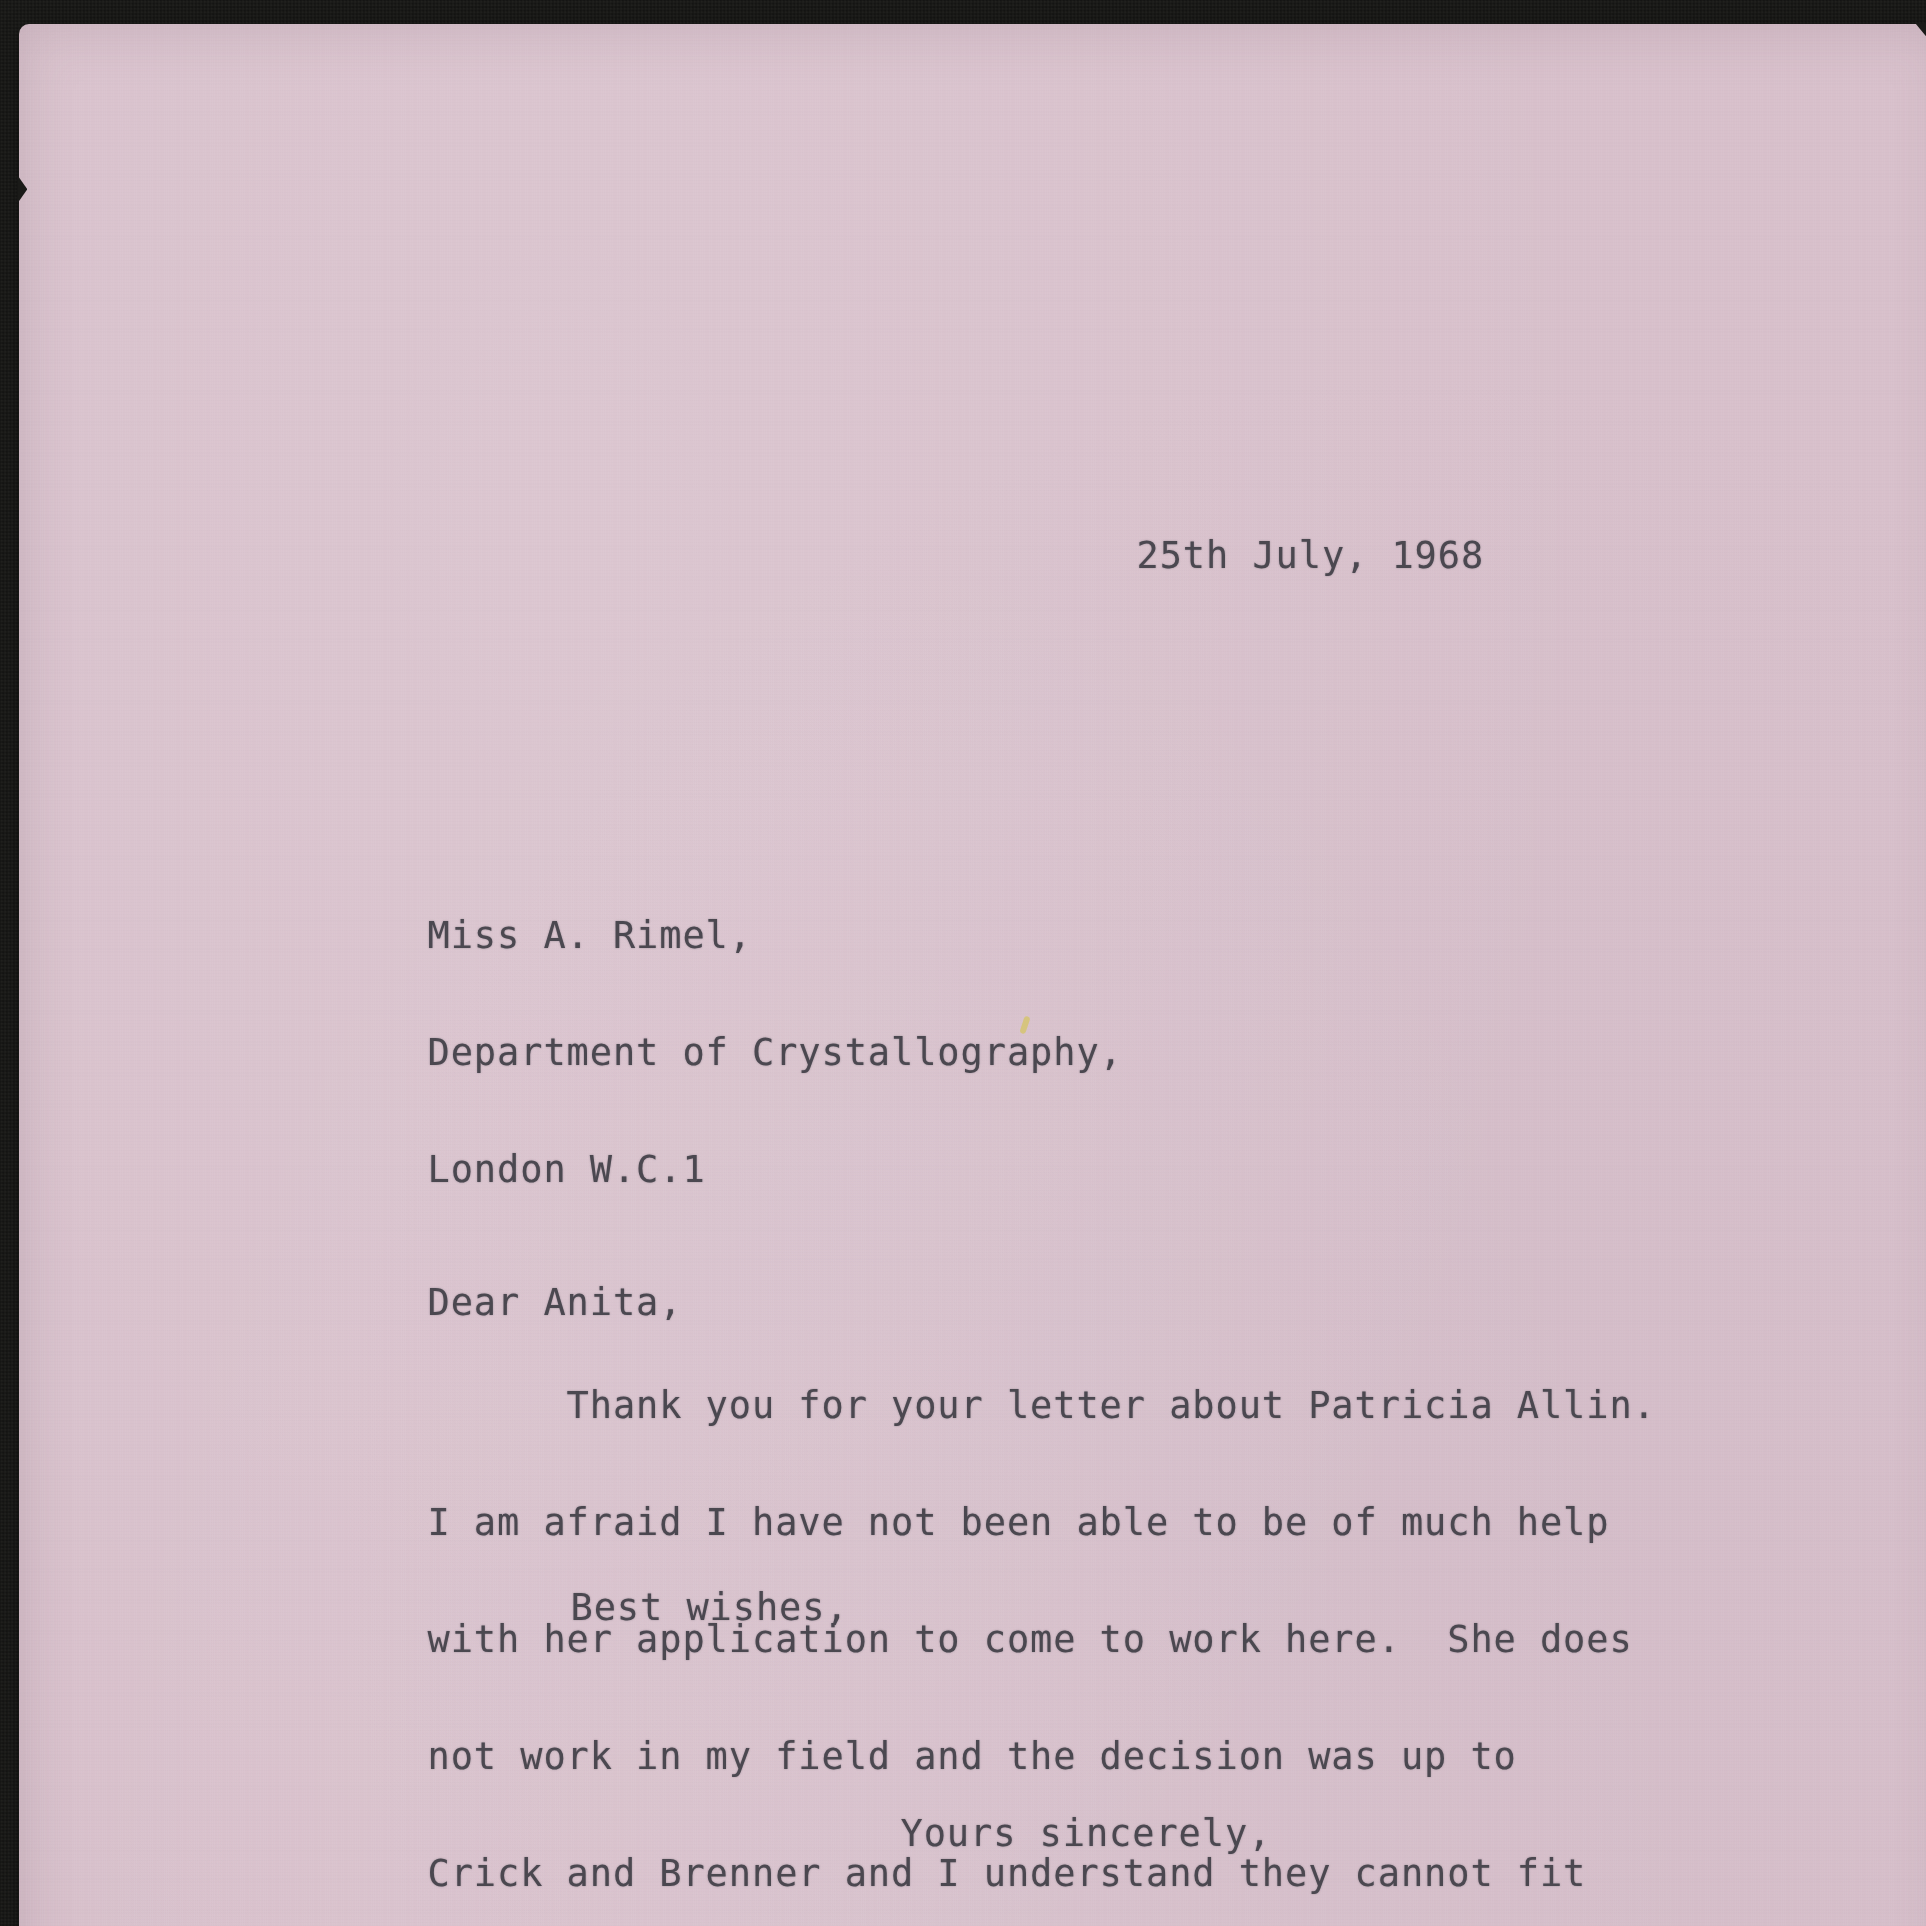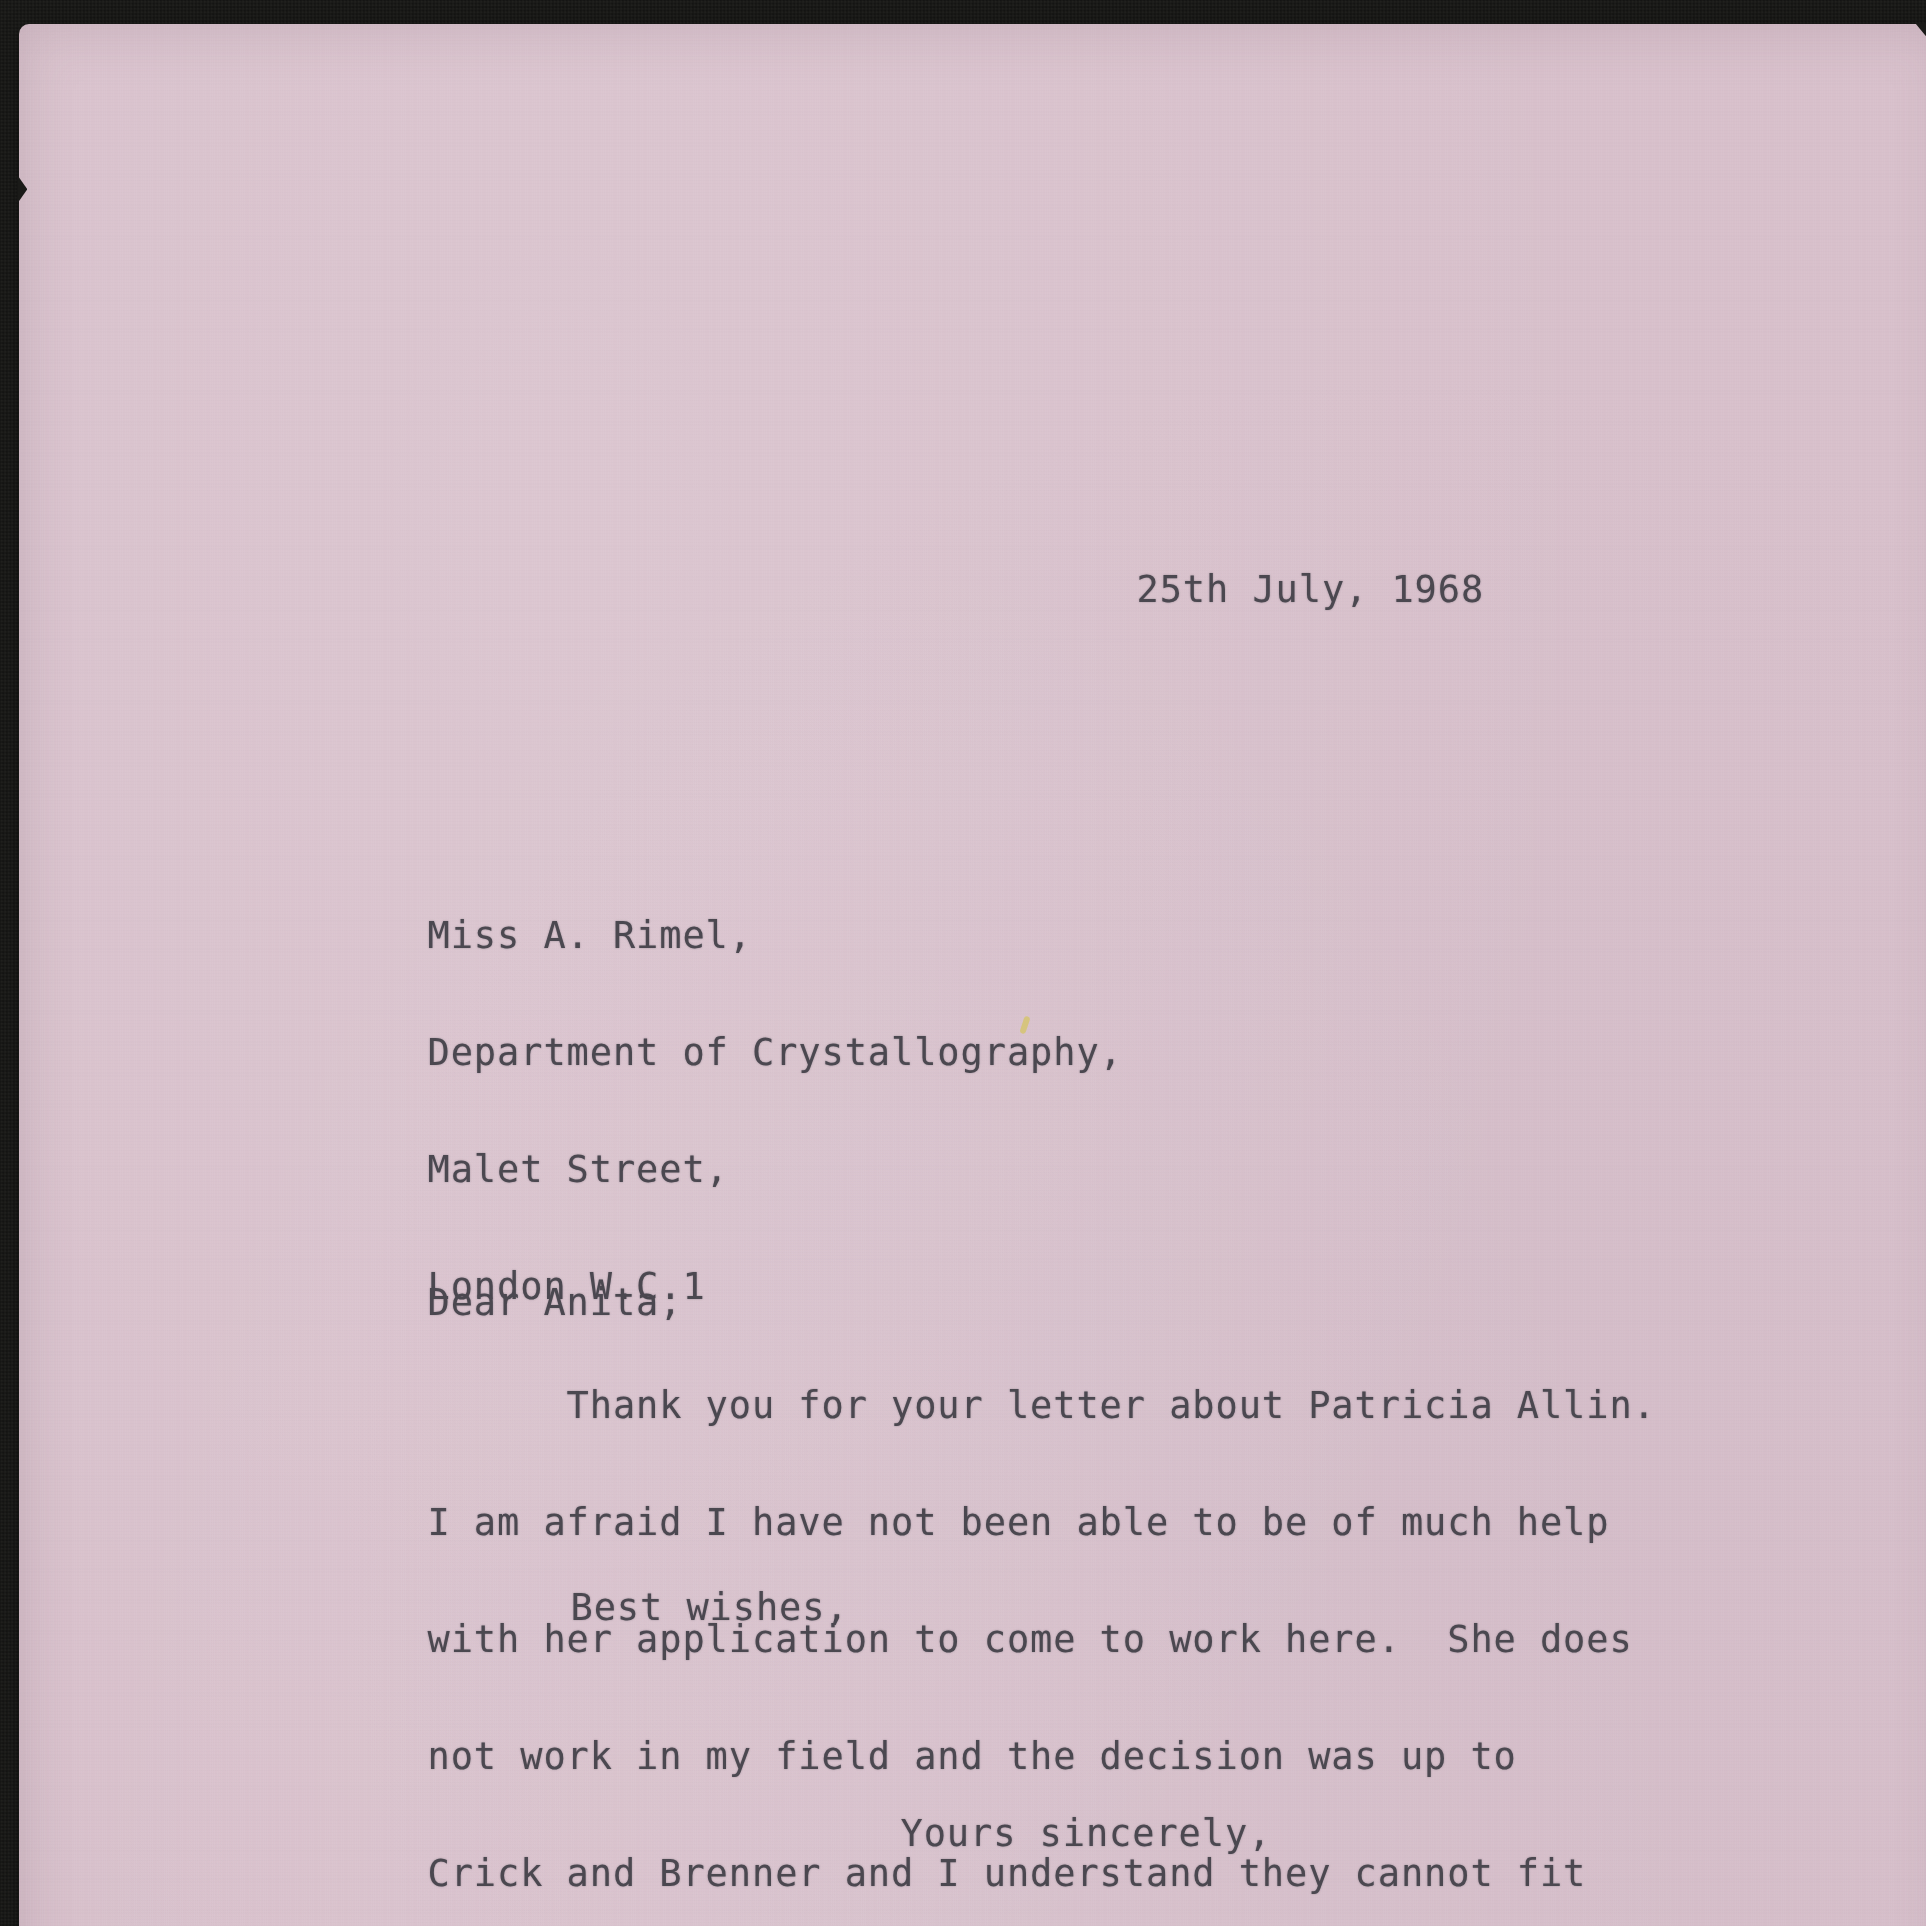--- a/index.html
+++ b/index.html
@@ -75,21 +75,21 @@
     font-family: "DejaVu Sans Mono", "Liberation Mono", monospace;
     font-size: 37px;
     line-height: 39px;
     letter-spacing: 0.9px;
     color: var(--ink, #4b4850);
     white-space: pre;
     text-shadow: 0 0 1.9px rgba(75, 70, 82, 0.45);
     filter: blur(0.4px);
   }
 
-  .date-line       { left: 1118px; top: 512px; margin-top: 34px; }
+  .date-line       { left: 1118px; top: 512px; }
   .recipient       { left: 409px; top: 814px; }
   .salutation      { left: 409px; top: 1259px; }
   .body-paragraph  { left: 409px; top: 1284px; }
   .closing-best    { left: 552px; top: 1564px; }
   .closing-yours   { left: 834px; top: 1790px; margin-left: 48px; }
 </style>
 </head>
 <body>
 
 <div class="stage">
@@ -97,21 +97,20 @@
 
     <div class="tear-tr"></div>
     <div class="notch-left"></div>
     <div class="speck"></div>
 
     <div class="typescript date-line">25th July, 1968</div>
 
     <div class="typescript recipient">
       <div>Miss A. Rimel,</div>
       <div>Department of Crystallography,</div>
-      <div>Malet Street,</div>
       <div>London W.C.1</div>
     </div>
 
     <div class="typescript salutation">Dear Anita,</div>
 
     <div class="typescript body-paragraph">
       <div>      Thank you for your letter about Patricia Allin.</div>
       <div>I am afraid I have not been able to be of much help</div>
       <div>with her application to come to work here.  She does</div>
       <div>not work in my field and the decision was up to</div>

